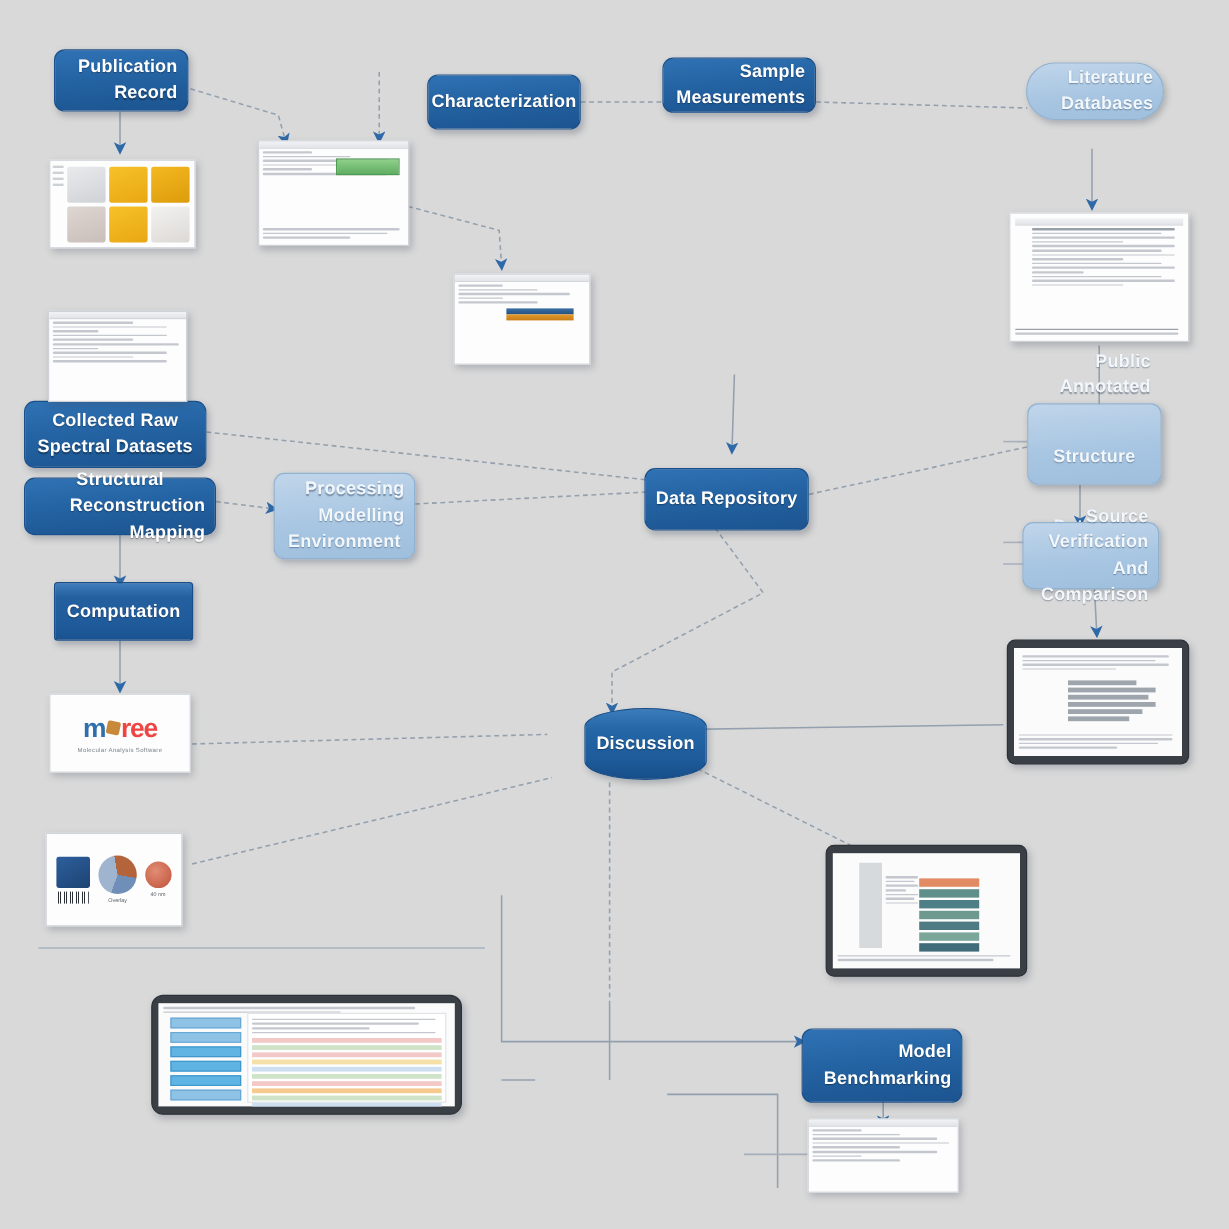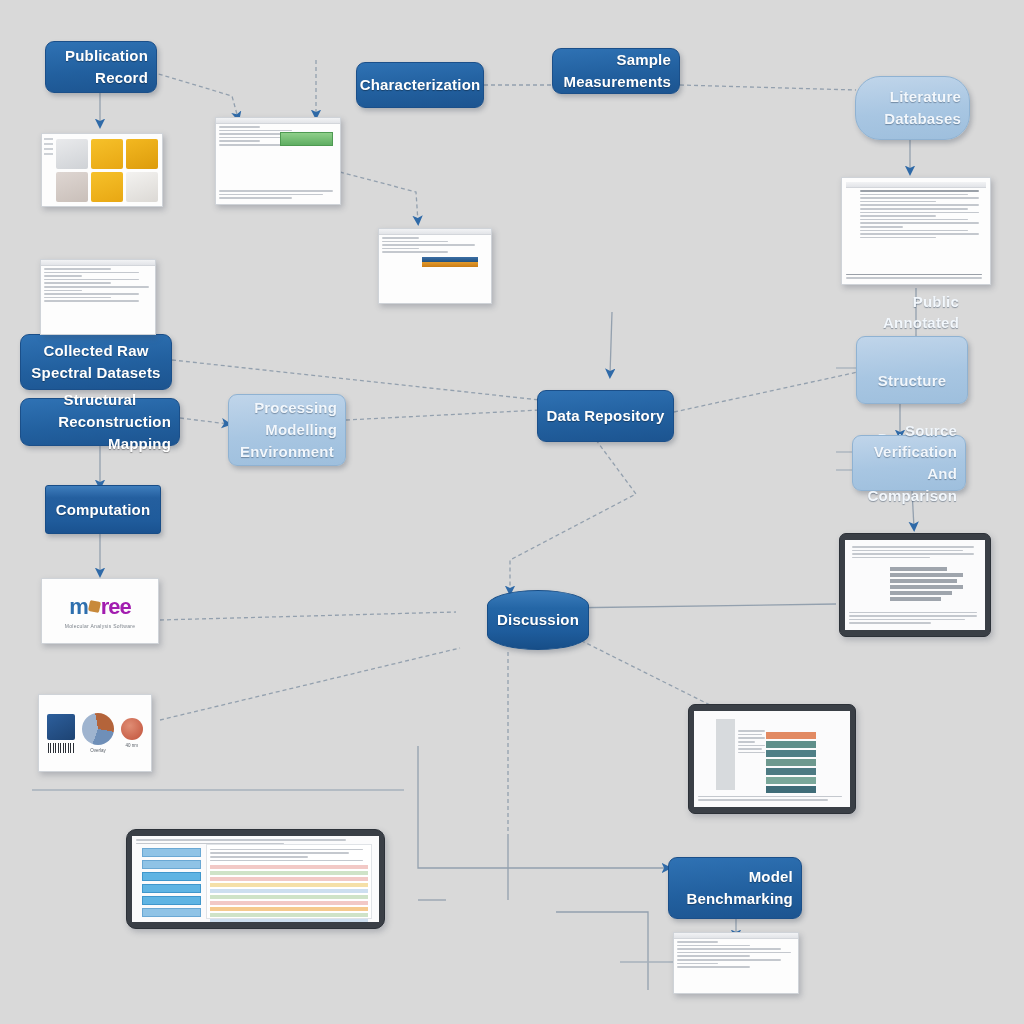--- a/index.html
+++ b/index.html
@@ -88,21 +88,21 @@
   .gcell.p { background:linear-gradient(160deg,#ded6d2,#c9bfb9); }
   .gcell.w { background:linear-gradient(160deg,#f3f2f0,#dcd9d5); }
   .galrail { position:absolute; left:2px; top:4px; width:9px; bottom:4px; }
   .galrail i { display:block; height:2px; background:#cdd1d6; margin-bottom:3px; }
 
   
   .logo-wrap { display:flex; flex-direction:column; align-items:center; justify-content:center; height:100%; gap:3px; }
   .logo-row { display:flex; align-items:center; font-weight:800; font-size:22px; letter-spacing:-1px; }
   .logo-m { color:#2e6fae; }
   .logo-dot { width:11px; height:11px; background:#c8893a; border-radius:2px; margin:0 1px; transform:rotate(12deg); }
-  .logo-ree { color:#a21caf; }
+  .logo-ree { color:#ef4444; }
   .logo-tag { font-size:5px; color:#7a8189; letter-spacing:.3px; }
 
   
   .figs { display:flex; align-items:center; justify-content:space-around; height:100%; padding:4px 5px; }
   .fig { display:flex; flex-direction:column; align-items:center; gap:3px; }
   .fig .cap { font-size:4.5px; color:#5a6169; }
   .sq { width:28px; height:26px; background:linear-gradient(150deg,#2d5f9c,#1d4373); border-radius:2px; }
   .circ { width:32px; height:32px; border-radius:50%;
           background:conic-gradient(from 200deg,#9fb4cf 0deg 150deg,#b4643a 150deg 260deg,#6f8fb8 260deg 360deg); }
   .circ2 { width:22px; height:22px; border-radius:50%;
@@ -218,21 +218,21 @@
   </div>
 
   <div class="node dark" style="left:356px; top:62px; width:128px; height:46px;">
     <span class="lbl">Characterization</span>
   </div>
 
   <div class="node dark" style="left:552px; top:48px; width:128px; height:46px;">
     <span class="lbl">Sample Measurements</span>
   </div>
 
-  <div class="node light" style="left:855px; top:76px; width:115px; height:64px;border-radius:25px;">
+  <div class="node light" style="left:855px; top:52px; width:115px; height:48px;border-radius:25px;">
     <span class="lbl">Literature Databases</span>
   </div>
 
   <div class="node dark" style="left:20px; top:334px; width:152px; height:56px; flex-direction:column;">
     <span class="lbl">Collected Raw</span>
     <span class="lbl">Spectral Datasets</span>
   </div>
 
   <div class="node dark" style="left:20px; top:398px; width:160px; height:48px; flex-direction:column;">
     <span class="lbl">Structural</span>

